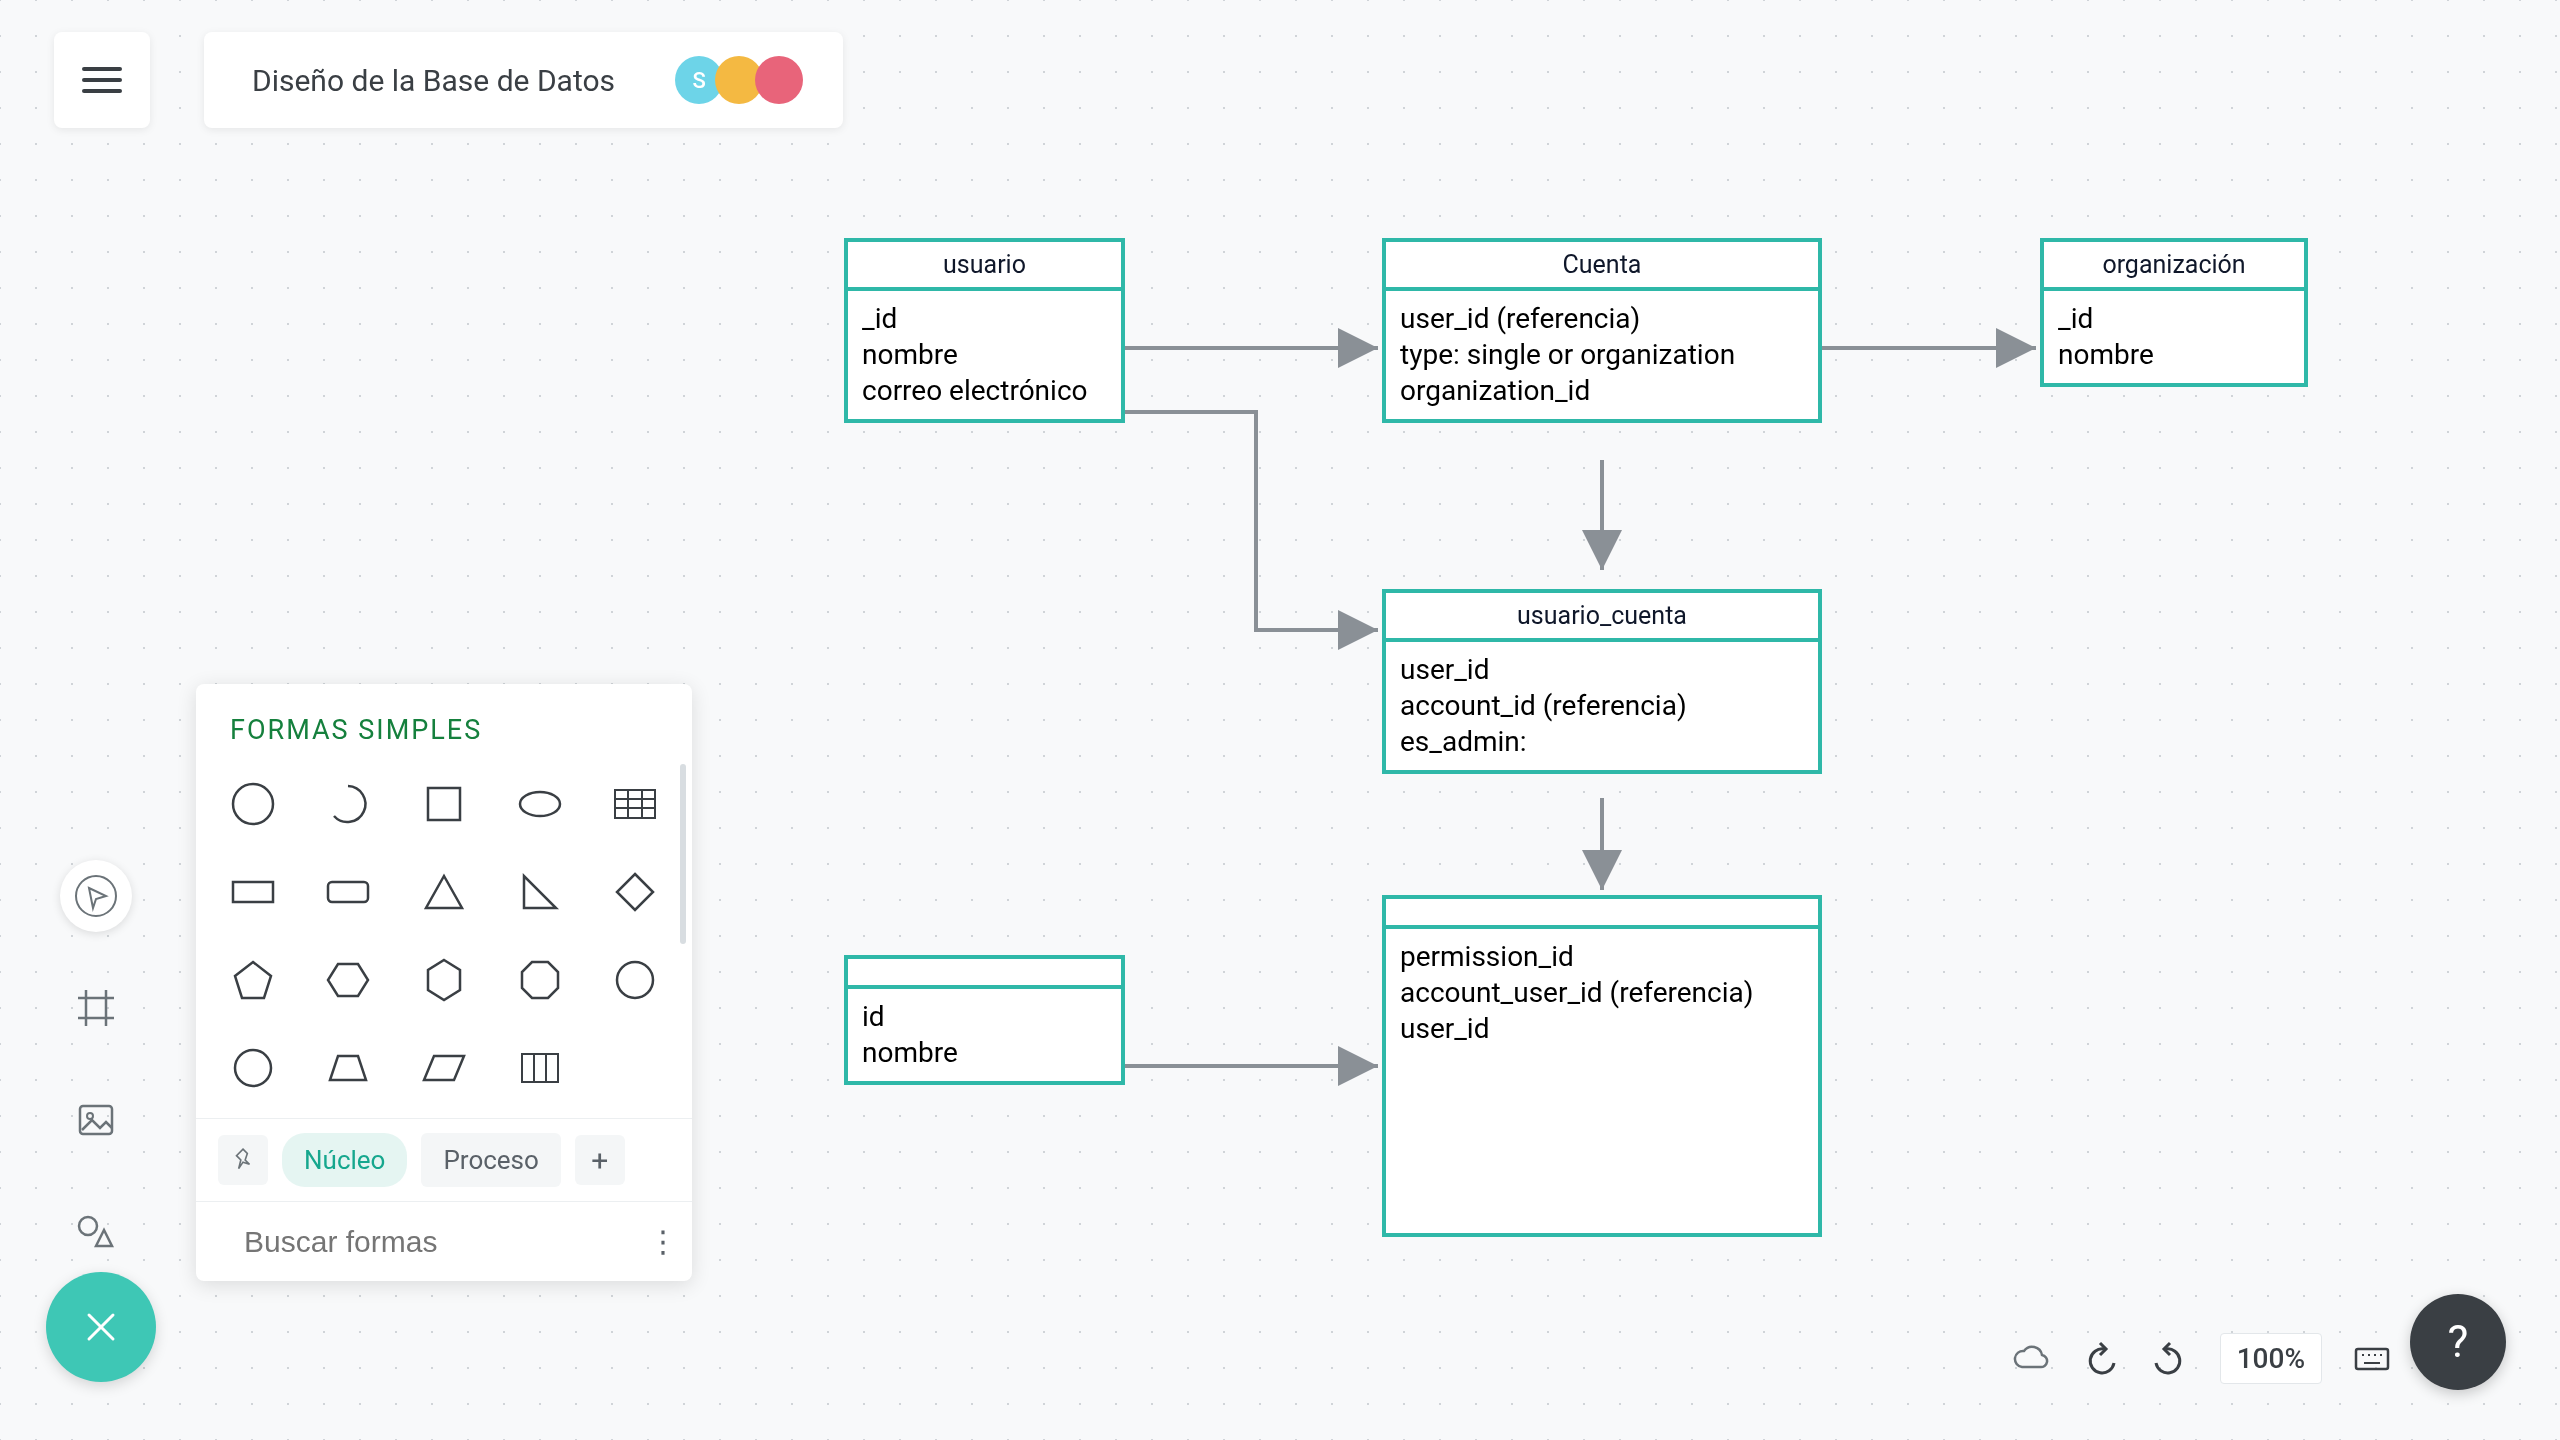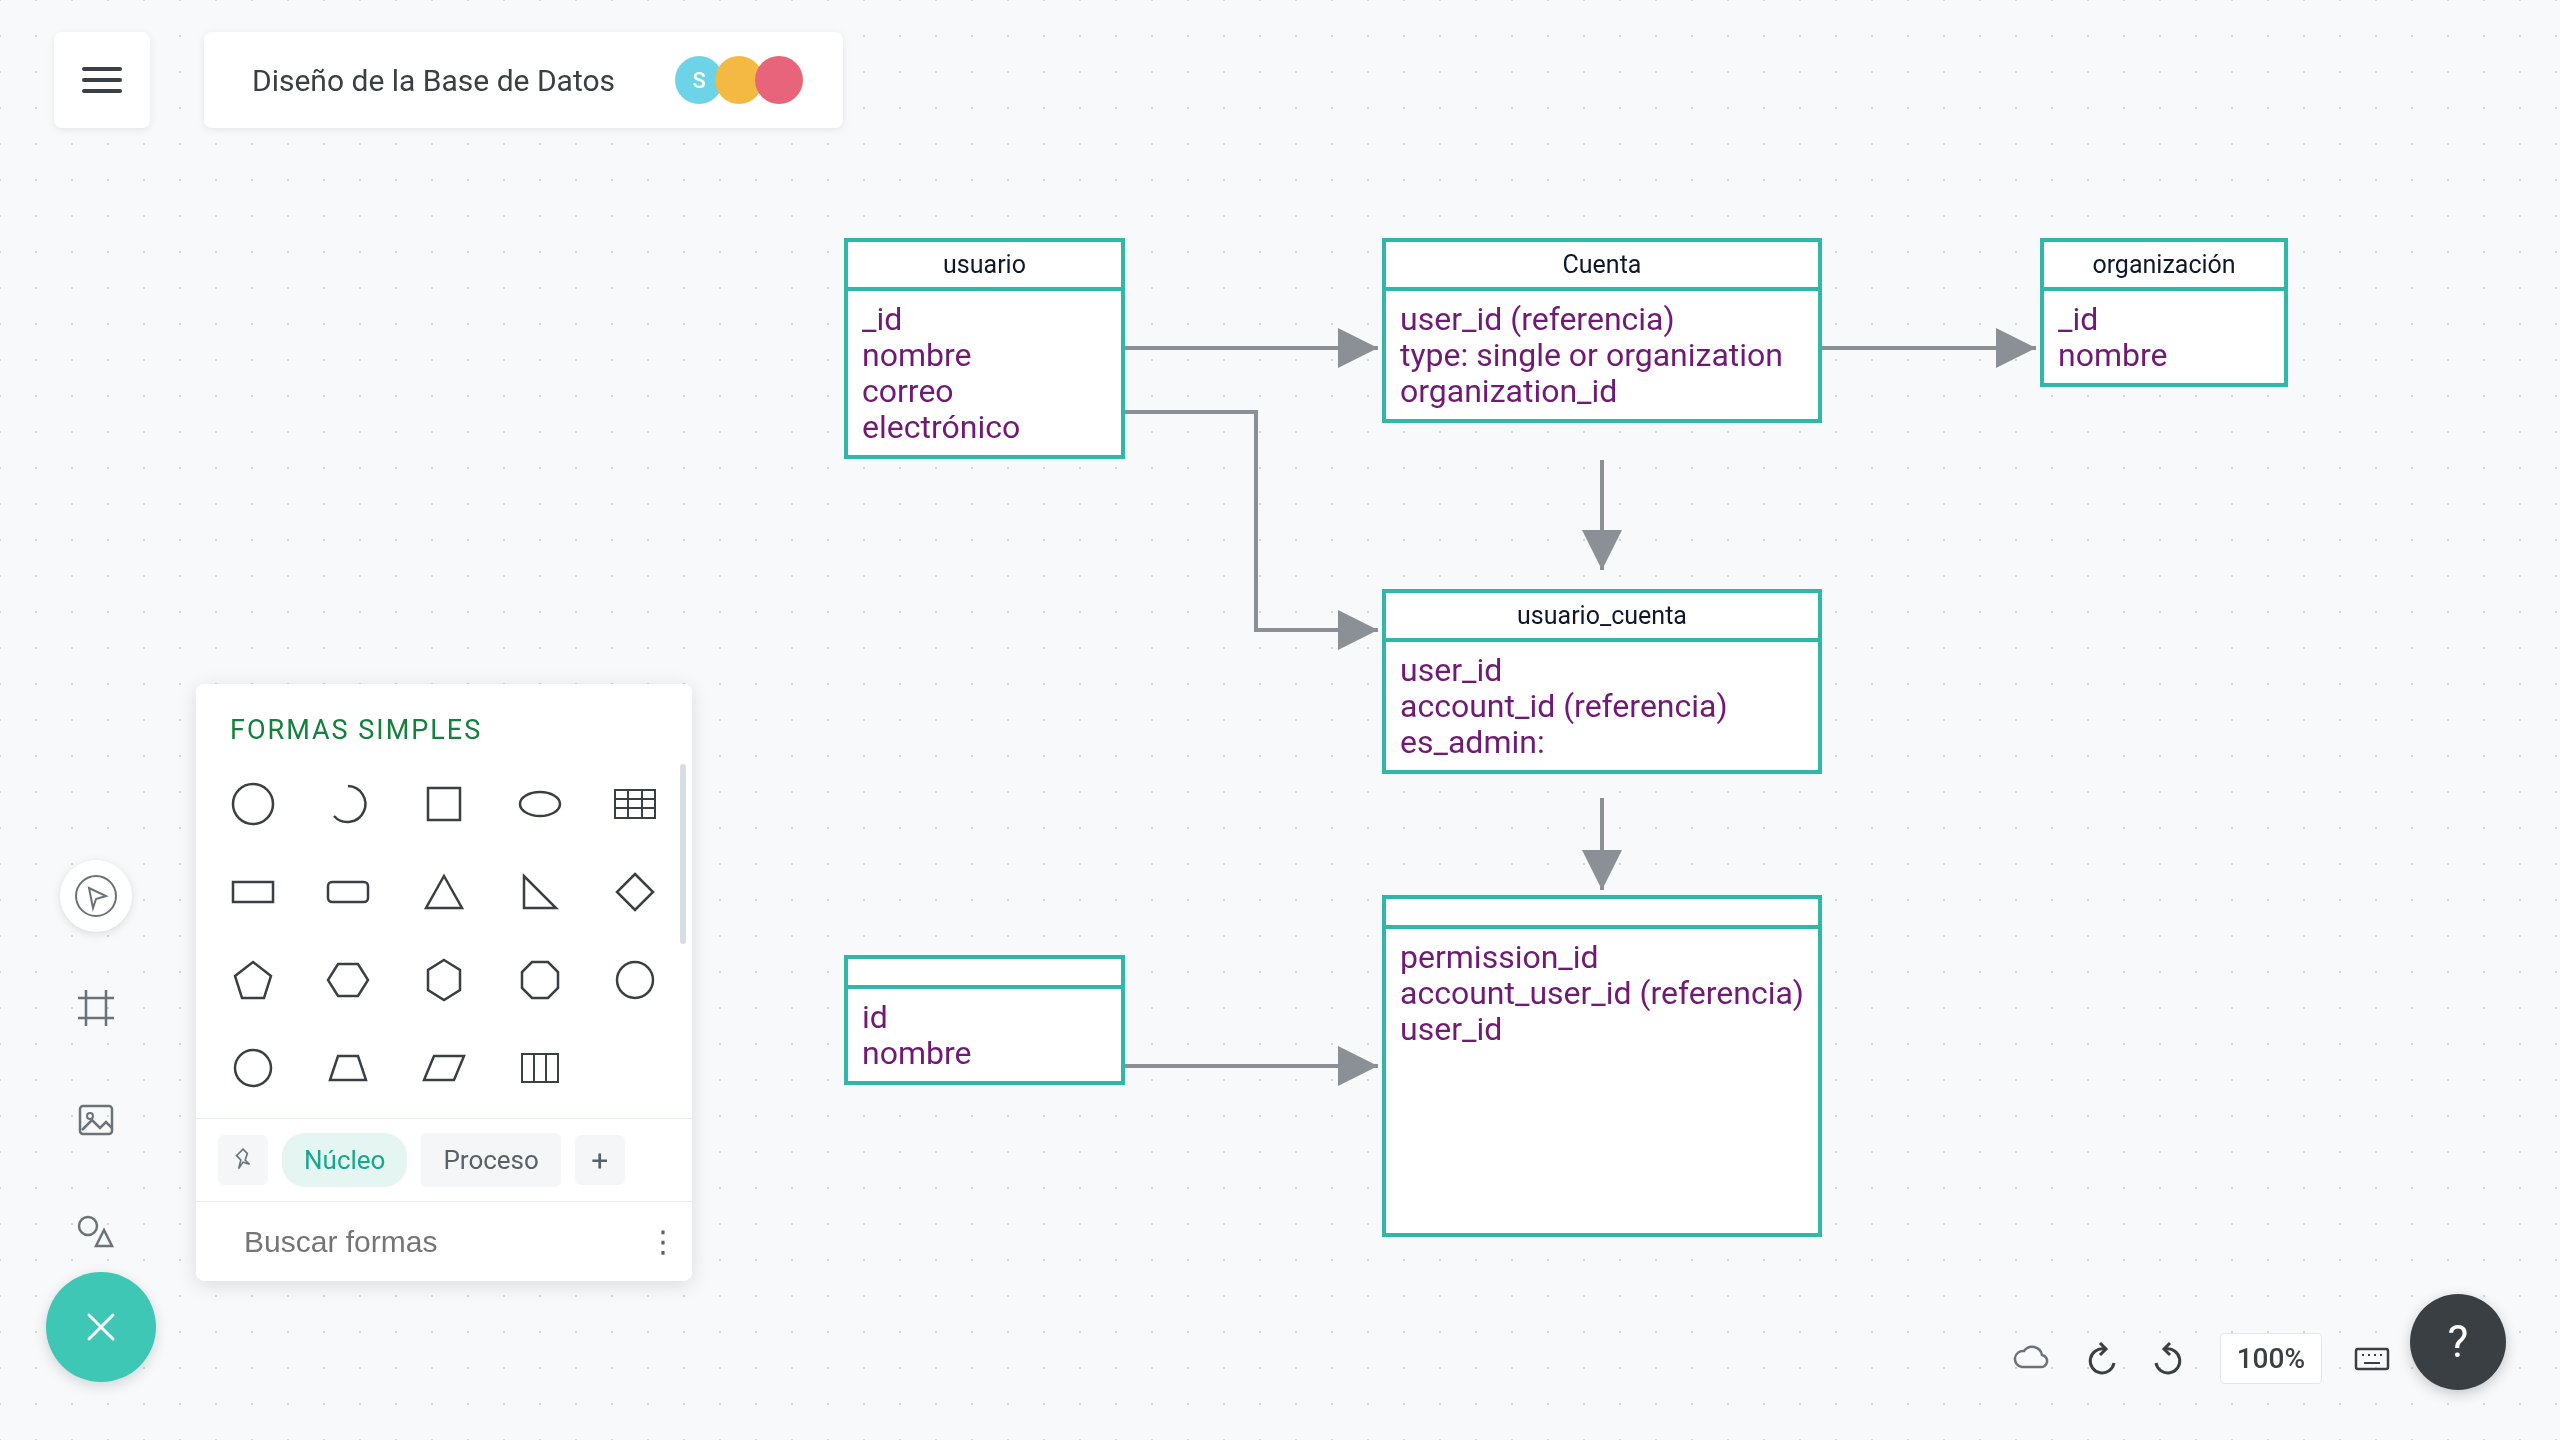--- a/index.html
+++ b/index.html
@@ -42,21 +42,21 @@
 .tab-btn.inactive { background: #f4f6f7; }
 .add-tab { width: 50px; height: 50px; background: #f4f6f7; border-radius: 6px; display: flex; align-items: center; justify-content: center; cursor: pointer; font-size: 30px; color: #5a6168; }
 .shapes-search { display: flex; align-items: center; padding: 22px 30px; border-top: 1px solid #eceff1; gap: 18px; }
 .shapes-search input { flex: 1; border: none; outline: none; font-size: 30px; color: #9aa3a9; background: transparent; }
 .shapes-search .dots { font-size: 30px; color: #5a6168; cursor: pointer; }
 
 
 .entity { position: absolute; background: #fff; border: 4px solid #2fb8a8; }
 .entity-title { text-align: center; padding: 8px 0; border-bottom: 4px solid #2fb8a8; font-size: 25px; color: #0f172a; }
 .entity-body { padding: 10px 14px; }
-.entity-row { font-size: 32px; color: #701a75; line-height: 36px; }
+.entity-row { font-size: 28px; color: #000000; line-height: 36px; }
 
 
 .br-controls { position: absolute; right: 168px; bottom: 56px; display: flex; align-items: center; gap: 30px; z-index: 10; }
 .br-item { display: flex; align-items: center; justify-content: center; cursor: pointer; }
 .br-item svg { width: 40px; height: 40px; }
 .zoom-label { font-size: 28px; color: #3a3f44; font-weight: 500; padding: 8px 16px; background: #fff; border-radius: 4px; border: 1px solid #e3e7ea; }
 .help-fab { position: absolute; right: 54px; bottom: 50px; width: 96px; height: 96px; border-radius: 50%; background: #3a3f44; color: #fff; display: flex; align-items: center; justify-content: center; font-size: 44px; cursor: pointer; box-shadow: 0 4px 14px rgba(0,0,0,0.2); z-index: 10; }
 
 
 .arrow-layer { position: absolute; inset: 0; pointer-events: none; }
@@ -258,21 +258,21 @@
 
 <div class="entity" style="left:1382px; top:238px; width:440px;">
   <div class="entity-title">Cuenta</div>
   <div class="entity-body">
     <div class="entity-row">user_id      (referencia)</div>
     <div class="entity-row">type:    single    or   organization</div>
     <div class="entity-row">organization_id</div>
   </div>
 </div>
 
-<div class="entity" style="left:2040px; top:238px; width:248px;">
+<div class="entity" style="left:2040px; top:238px; width:268px;">
   <div class="entity-title">organización</div>
   <div class="entity-body">
     <div class="entity-row">_id</div>
     <div class="entity-row">nombre</div>
   </div>
 </div>
 
 <div class="entity" style="left:1382px; top:589px; width:440px;">
   <div class="entity-title">usuario_cuenta</div>
   <div class="entity-body">

